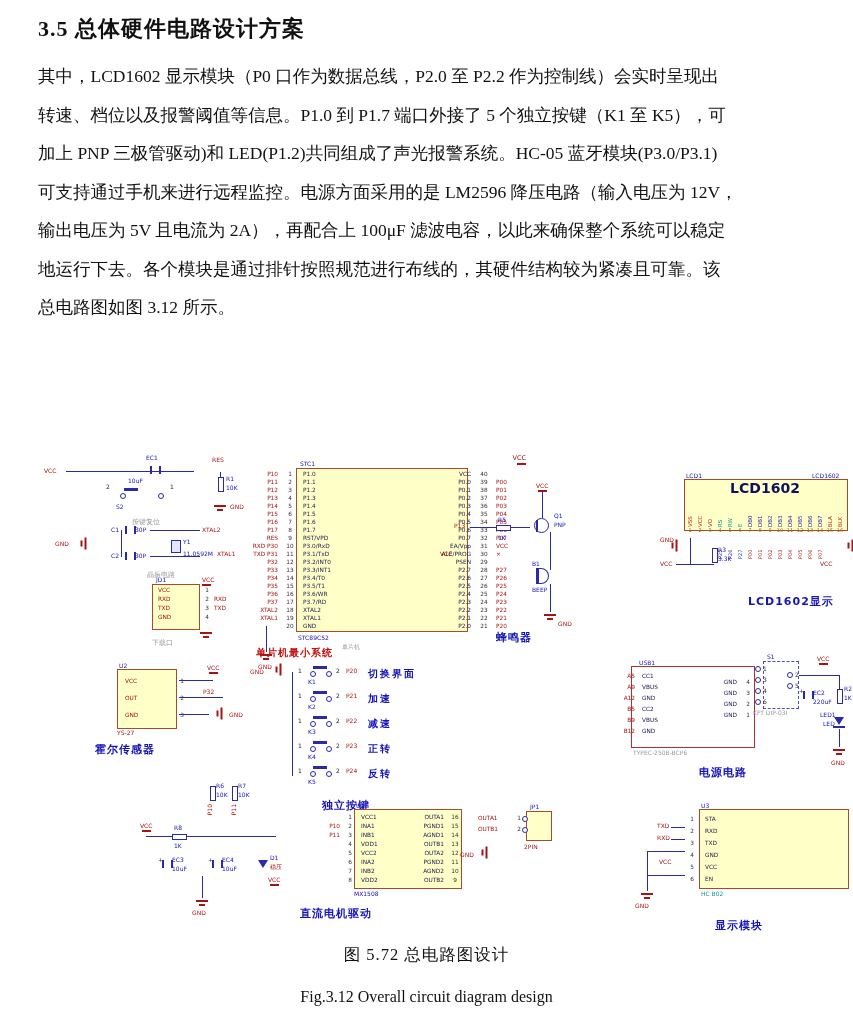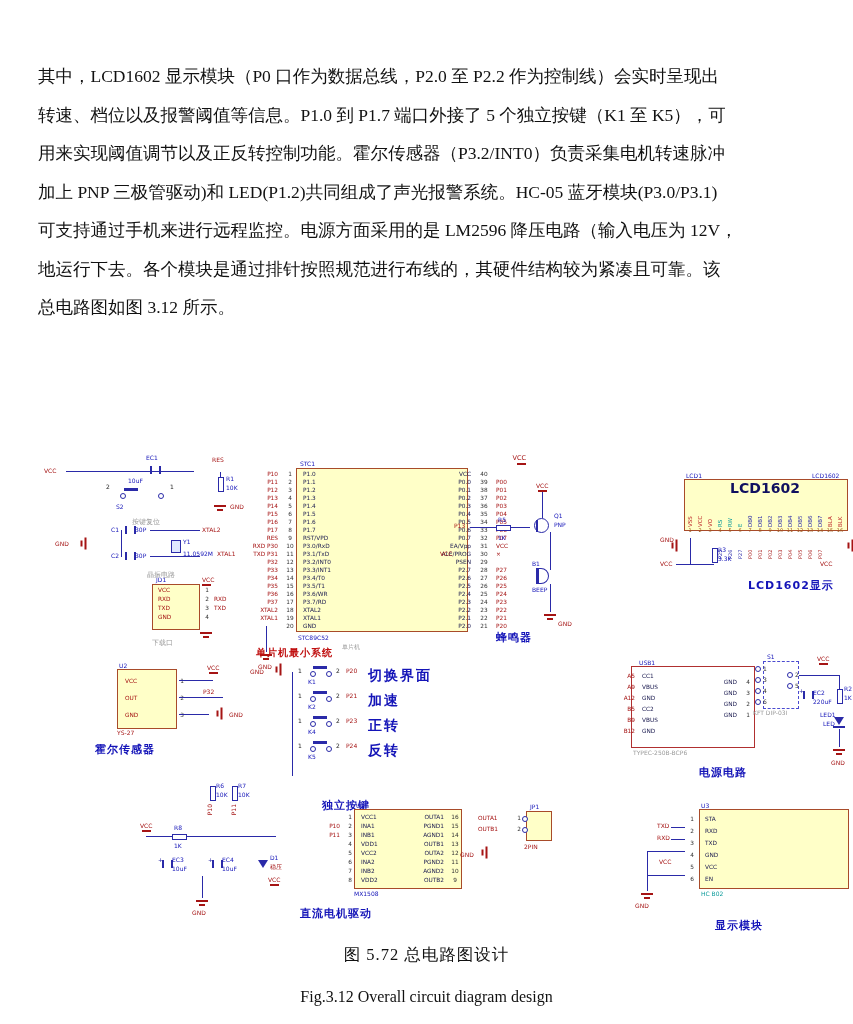--- a/index.html
+++ b/index.html
@@ -63,43 +63,44 @@
   .lcd-col:nth-child(n+4):nth-child(-n+6) .lcd-name{color:#0a9a9a;}
   .lcd-col:nth-child(n+7):nth-child(-n+14) .lcd-name{color:#2a2aa8;}
   .lcd-col:nth-child(n+15) .lcd-name{color:#c03030;}
   .lcd-col:nth-child(n+4):nth-child(-n+6) .lcd-net{color:#2a2aa8;}
   
   .prow{display:flex;line-height:9px;height:9px;font-size:5.8px;}
   .prow .num{width:14px;text-align:center;color:#333;}
   .prow .nm{color:#1b1b50;}
   
   .key-row{position:relative;height:25px;}
-  .kfunc{position:absolute;left:118px;top:1px;font-weight:bold;color:#1414b8;font-size:14px;letter-spacing:2px;}
+  .kfunc{position:absolute;left:118px;top:1px;font-weight:bold;color:#1414b8;font-size:10px;letter-spacing:2px;}
   .caption-cn{position:absolute;left:0;top:944px;width:853px;text-align:center;font-size:16.5px;letter-spacing:1px;}
   .caption-en{position:absolute;left:0;top:988px;width:853px;text-align:center;font-size:16px;}
 </style>
 </head>
 <body>
 
 <div id="page">
 
+  <div class="heading">3.5 总体硬件电路设计方案</div>
 
   <div class="para">
 
   <div class="pline">其中，LCD1602 显示模块（P0 口作为数据总线，P2.0 至 P2.2 作为控制线）会实时呈现出</div>
 
   <div class="pline">转速、档位以及报警阈值等信息。P1.0 到 P1.7 端口外接了 5 个独立按键（K1 至 K5），可</div>
 
-  <div class="pline">用来实现阈值调节以及正反转控制功能。霍尔传感器（P3.2/INT0）负责采集电机转速脉冲</div>
 
 
   <div class="pline">加上 PNP 三极管驱动)和 LED(P1.2)共同组成了声光报警系统。HC-05 蓝牙模块(P3.0/P3.1)</div>
 
   <div class="pline">可支持通过手机来进行远程监控。电源方面采用的是 LM2596 降压电路（输入电压为 12V，</div>
 
+  <div class="pline">输出电压为 5V 且电流为 2A），再配合上 100μF 滤波电容，以此来确保整个系统可以稳定</div>
 
   <div class="pline">地运行下去。各个模块是通过排针按照规范进行布线的，其硬件结构较为紧凑且可靠。该</div>
 
   <div class="pline">总电路图如图 3.12 所示。</div>
 </div>
 
   <div id="schematic">
 
     <div class="grp" style="left:40px;top:5px;width:210px;height:120px;">
       <span class="abs red" style="left:4px;top:14px;">VCC</span>
@@ -499,21 +500,21 @@
       <div class="gndsym" style="left:8px;top:76px;transform:rotate(90deg);"></div>
       <span class="abs red" style="left:0px;top:70px;">GND</span>
       <span class="abs red" style="left:0px;top:94px;">VCC</span>
       <div class="res-v" style="left:52px;top:82px;"></div>
       <span class="abs blue" style="left:58px;top:80px;">R3</span>
       <span class="abs blue" style="left:58px;top:89px;">3.3K</span>
       <div class="wire h" style="left:16px;top:98px;width:38px;"></div>
       <div class="wire v" style="left:30px;top:72px;height:26px;"></div>
       <span class="abs red" style="left:160px;top:94px;">VCC</span>
       <div class="gndsym" style="left:184px;top:76px;transform:rotate(90deg);"></div>
-      <div class="lbl abs" style="left:88px;top:112px;">LCD1602显示</div>
+      <div class="lbl abs" style="left:88px;top:128px;">LCD1602显示</div>
     </div>
 
     <div class="grp" style="left:95px;top:210px;width:165px;height:110px;">
       <span class="abs blue" style="left:24px;top:4px;">U2</span>
       <div class="chipbox" style="left:22px;top:11px;width:58px;height:58px;"></div>
       <div class="abs" style="left:22px;top:15px;">
   <div class="prow" style="height:17px;line-height:17px;">
     <span class="nm" style="width:50px;padding-left:8px;color:#a51414;">VCC</span>
     <span class="num">1</span>
   </div>
@@ -561,20 +562,30 @@
     <span class="abs dark" style="left:48px;top:1px;">1</span>
     <span class="circ" style="left:60px;top:5px;"></span>
     <span class="kbar" style="left:63px;top:0px;"></span>
     <span class="circ" style="left:76px;top:5px;"></span>
     <span class="abs dark" style="left:86px;top:1px;">2</span>
     <span class="abs blue" style="left:58px;top:12px;">K2</span>
     <span class="abs red" style="left:96px;top:1px;">P21</span>
     <span class="kfunc">加速</span>
   </div>
 
+  <div class="key-row">
+    <span class="abs dark" style="left:48px;top:1px;">1</span>
+    <span class="circ" style="left:60px;top:5px;"></span>
+    <span class="kbar" style="left:63px;top:0px;"></span>
+    <span class="circ" style="left:76px;top:5px;"></span>
+    <span class="abs dark" style="left:86px;top:1px;">2</span>
+    <span class="abs blue" style="left:58px;top:12px;">K3</span>
+    <span class="abs red" style="left:96px;top:1px;">P22</span>
+    <span class="kfunc">减速</span>
+  </div>
 
   <div class="key-row">
     <span class="abs dark" style="left:48px;top:1px;">1</span>
     <span class="circ" style="left:60px;top:5px;"></span>
     <span class="kbar" style="left:63px;top:0px;"></span>
     <span class="circ" style="left:76px;top:5px;"></span>
     <span class="abs dark" style="left:86px;top:1px;">2</span>
     <span class="abs blue" style="left:58px;top:12px;">K4</span>
     <span class="abs red" style="left:96px;top:1px;">P23</span>
     <span class="kfunc">正转</span>

